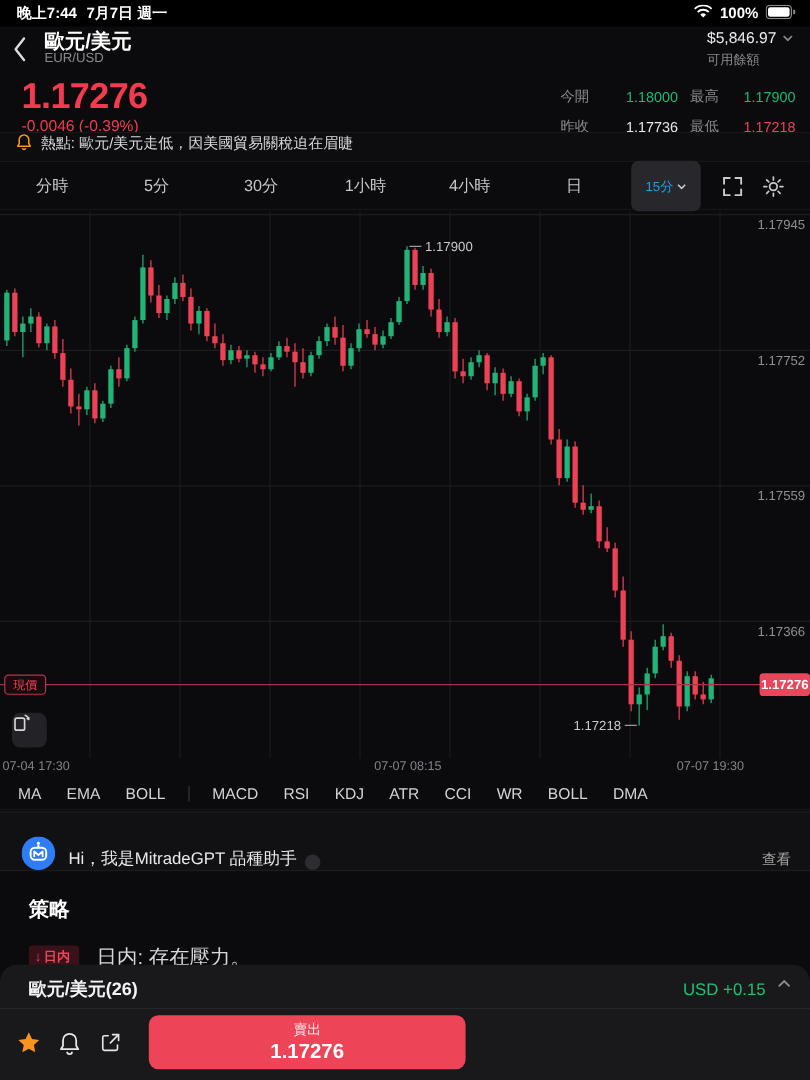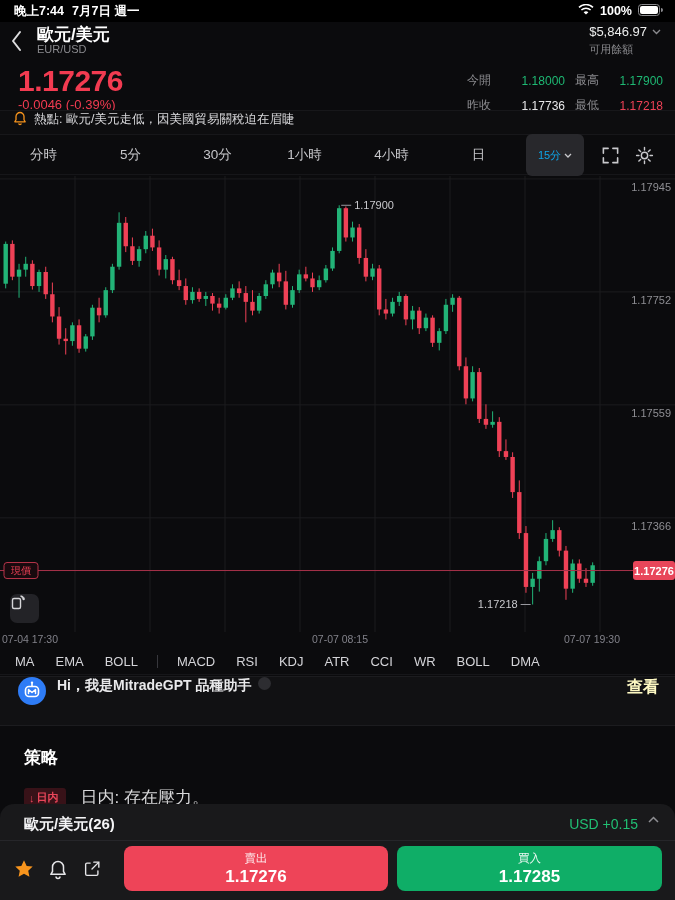--- a/index.html
+++ b/index.html
@@ -51,25 +51,25 @@
   .xl-left { left:2px; }
   .xl-mid { left:300px; width:80px; text-align:center; }
   .xl-right { left:556px; width:72px; text-align:center; }
 
   
   .indicators { position:absolute; top:648px; left:0; right:0; height:27px; display:flex; align-items:center; padding-left:15px; border-bottom:1px solid #161619; }
   .ind { font-size:13px; color:#d4d4d8; margin-right:21px; cursor:pointer; }
   .ind-divider { width:1px; height:13px; background:#37373c; margin:0 19px 0 -2px; }
 
   
-  .assistant { position:absolute; top:676px; left:0; right:0; height:50px; background:#111113; border-top:1px solid #1c1c1f; border-bottom:1px solid #1c1c1f; display:flex; align-items:flex-start; cursor:pointer;font-weight:bold; }
+  .assistant { position:absolute; top:676px; left:0; right:0; height:50px; background:#111113; border-top:1px solid #1c1c1f; border-bottom:1px solid #1c1c1f; display:flex; align-items:flex-end; cursor:pointer; }
   .gpt-avatar { width:28px; height:28px; margin-left:18px; flex:none; }
   .assistant-text { margin-left:11px; font-size:14px; color:#e9e9eb; }
   .info-badge { width:13px; height:13px; border-radius:50%; background:#2d2d31; margin-left:7px; }
-  .assistant-action { position:absolute; right:16px; font-size:16px; color:#fef9c3; cursor:pointer; }
+  .assistant-action { position:absolute; right:16px; font-size:12px; color:#a3a3a3; cursor:pointer; }
 
   
   .strategy-title { position:absolute; left:24px; top:746px; font-size:17px; font-weight:bold; color:#fff; }
   .strategy-row { position:absolute; left:24px; top:786px; display:flex; align-items:center; gap:15px; }
   .strategy-badge { display:flex; align-items:center; gap:2px; background:#381218; color:#e8465a; font-size:11px; font-weight:bold; padding:2px 7px 2px 5px; border-radius:3px; }
   .strategy-text { font-size:17px; color:#d8d8da; }
 
   
   .sheet { position:absolute; top:804px; left:0; right:0; height:96px; background:#19191b; border-radius:14px 14px 0 0; }
   .sheet-title { position:absolute; left:24px; top:11px; font-size:15px; font-weight:bold; color:#f4f4f6; }
@@ -461,19 +461,15 @@
             <path d="M9 4.5H5.5 a1.5 1.5 0 0 0-1.5 1.5 v10.5 a1.5 1.5 0 0 0 1.5 1.5 H16 a1.5 1.5 0 0 0 1.5-1.5 V13" fill="none" stroke="#e6e6e9" stroke-width="1.5" stroke-linecap="round"></path>
             <path d="M13 3.5h5.5V9" fill="none" stroke="#e6e6e9" stroke-width="1.5" stroke-linecap="round"></path>
             <path d="M18 4 l-7 7" stroke="#e6e6e9" stroke-width="1.5" stroke-linecap="round"></path>
           </svg>
       </span>
     </div>
     <button class="trade-btn sell-btn">
       <span class="btn-label">賣出</span>
       <span class="btn-price">1.17276</span>
     </button>
-    <button class="trade-btn buy-btn">
-      <span class="btn-label">買入</span>
-      <span class="btn-price">1.17285</span>
-    </button>
   </div>
 
 </div>
 
 </body></html>

